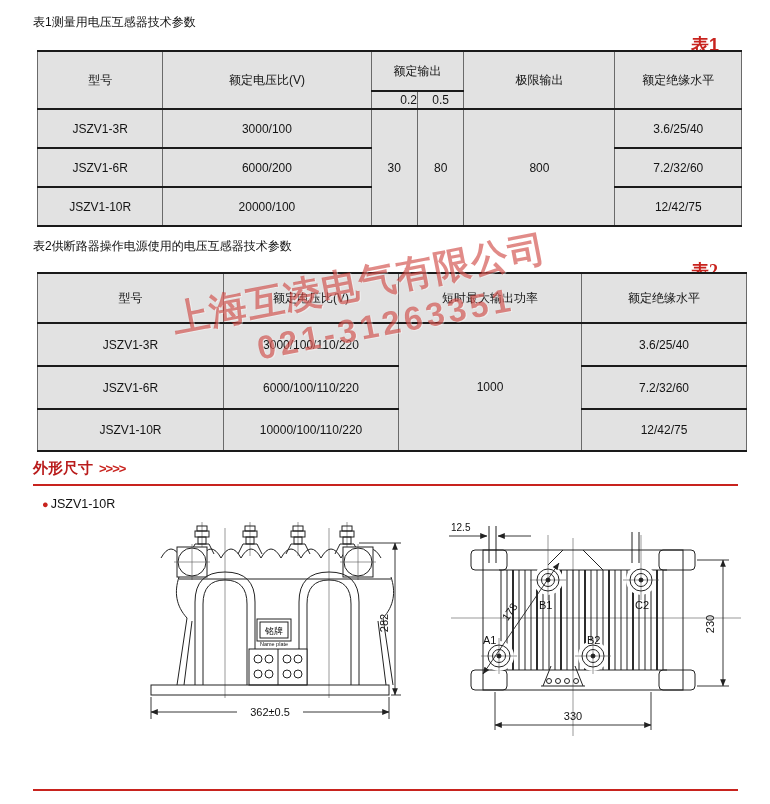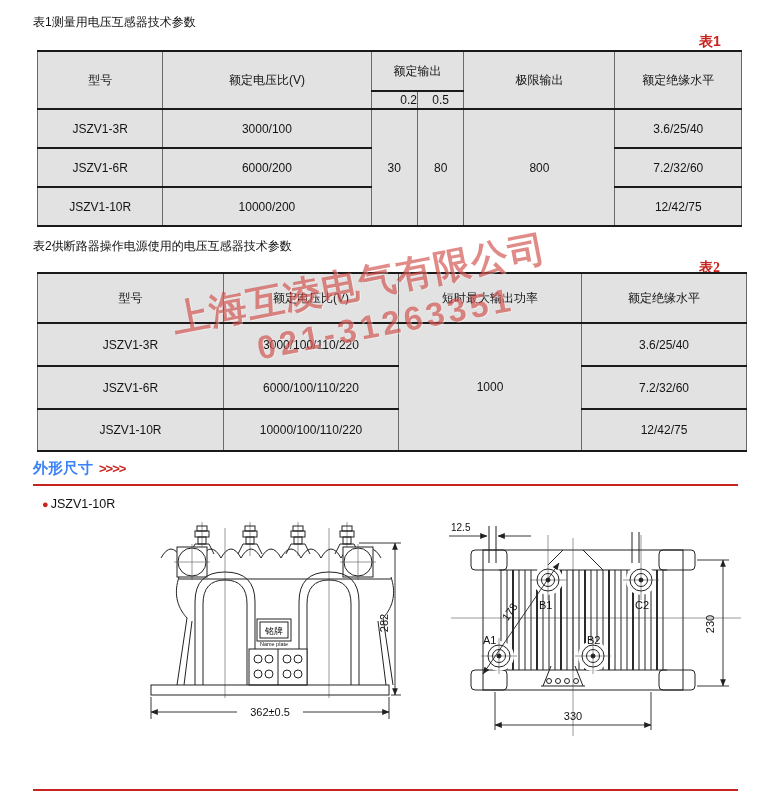--- a/index.html
+++ b/index.html
@@ -1,33 +1,33 @@
 <!DOCTYPE html>
 <html><head>
 <meta charset="utf-8">
 <style>
   html,body{margin:0;padding:0;background:#fff;}
   .page{position:relative;width:770px;height:804px;background:#fff;overflow:hidden;
         font-family:"Liberation Sans","DejaVu Sans",sans-serif;color:#111;}
   .abs{position:absolute;}
   .t-title{font-size:12px;font-weight:normal;color:#111;white-space:nowrap;}
-  .t-tag{font-size:14px;font-weight:bold;color:#c8231e;margin-left:8px;}
+  .t-tag{font-size:18px;font-weight:bold;color:#c8231e;}
   table.spec{border-collapse:collapse;table-layout:fixed;width:705px;
              border-top:2px solid #1a1a1a;border-bottom:2px solid #1a1a1a;
              border-left:1px solid #6a6a6a;border-right:1px solid #6a6a6a;border-radius:29px;}
   table.spec th,table.spec td{background:#e2e2e2;border-left:1px solid #6a6a6a;border-right:1px solid #6a6a6a;
              border-top:2px solid #1a1a1a;border-bottom:2px solid #1a1a1a;
              font-size:12px;font-weight:normal;text-align:center;vertical-align:middle;color:#141414;
              padding:0;overflow:hidden;}
   .watermark{position:absolute;left:168px;top:296px;transform:rotate(-11deg);transform-origin:left top;
              color:rgba(198,32,26,0.52);font-weight:bold;z-index:6;pointer-events:none;}
   .wm-line1{font-size:37px;letter-spacing:1px;white-space:nowrap;text-shadow:1px 1px 0 rgba(255,255,255,0.4);}
   .wm-line2{font-size:33px;letter-spacing:4px;margin-left:78px;margin-top:0px;white-space:nowrap;
             text-shadow:1px 1px 0 rgba(255,255,255,0.4);}
-  .sec-title{font-size:15px;font-weight:bold;color:#3b82f6;white-space:nowrap;}
+  .sec-title{font-size:15px;font-weight:bold;color:#b91c1c;white-space:nowrap;}
   .sec-arrows{font-size:13px;font-weight:bold;color:#c8231e;letter-spacing:-1px;margin-left:6px;}
   .rule-red{position:absolute;height:2px;background:#c8231e;}
   .model-line{font-size:12.5px;font-weight:normal;color:#111;}
   .bullet{color:#c8231e;font-size:11px;margin-right:2px;}
   svg text{fill:#111;stroke:none;font-family:"Liberation Sans","DejaVu Sans",sans-serif;}
   svg .cl{stroke:#555;stroke-width:0.6;}
   svg .ln{stroke:#222;stroke-width:1;fill:none;}
   svg .thk{stroke:#222;stroke-width:1.8;fill:none;}
   svg .dim{stroke:#222;stroke-width:0.9;fill:none;}
 </style>
@@ -60,21 +60,21 @@
       <td rowspan="3">800</td>
       <td>3.6/25/40</td>
     </tr>
     <tr style="height:39px;">
       <td>JSZV1-6R</td>
       <td>6000/200</td>
       <td>7.2/32/60</td>
     </tr>
     <tr style="height:39px;">
       <td>JSZV1-10R</td>
-      <td>10000/200</td>
+      <td>20000/100</td>
       <td>12/42/75</td>
     </tr>
   </tbody>
     </table>
 
   <div class="abs t-title" style="left:33px;top:238px;">表2供断路器操作电源使用的电压互感器技术参数</div>
   <div class="abs t-tag" style="left:691px;top:259px;font-family:Liberation Serif, serif;">表2</div>
 
   <table class="spec abs" style="left:37px;top:272px;">
     <tbody>

